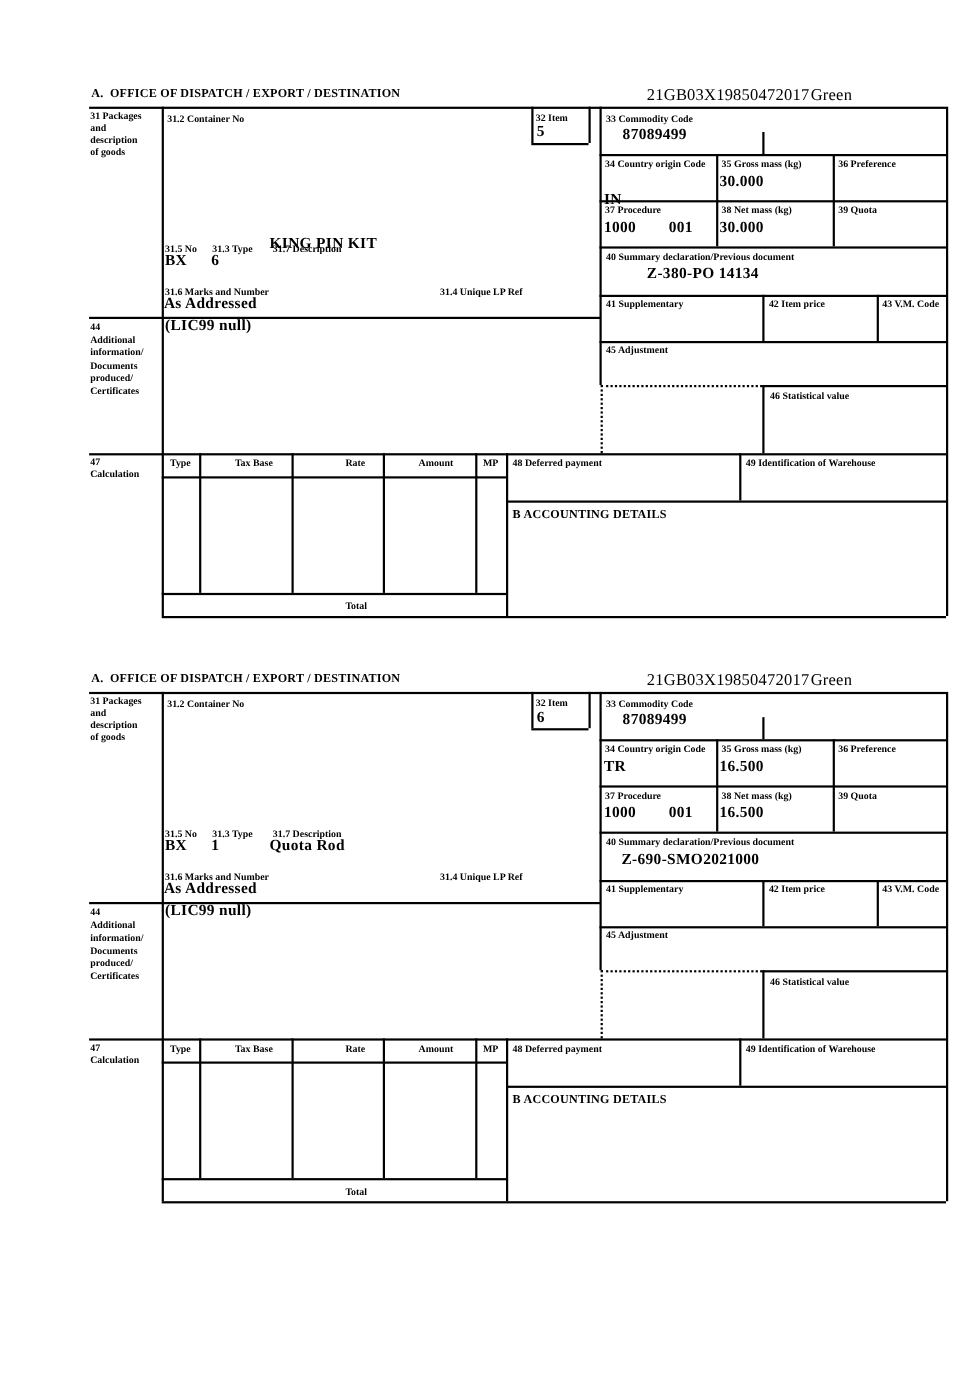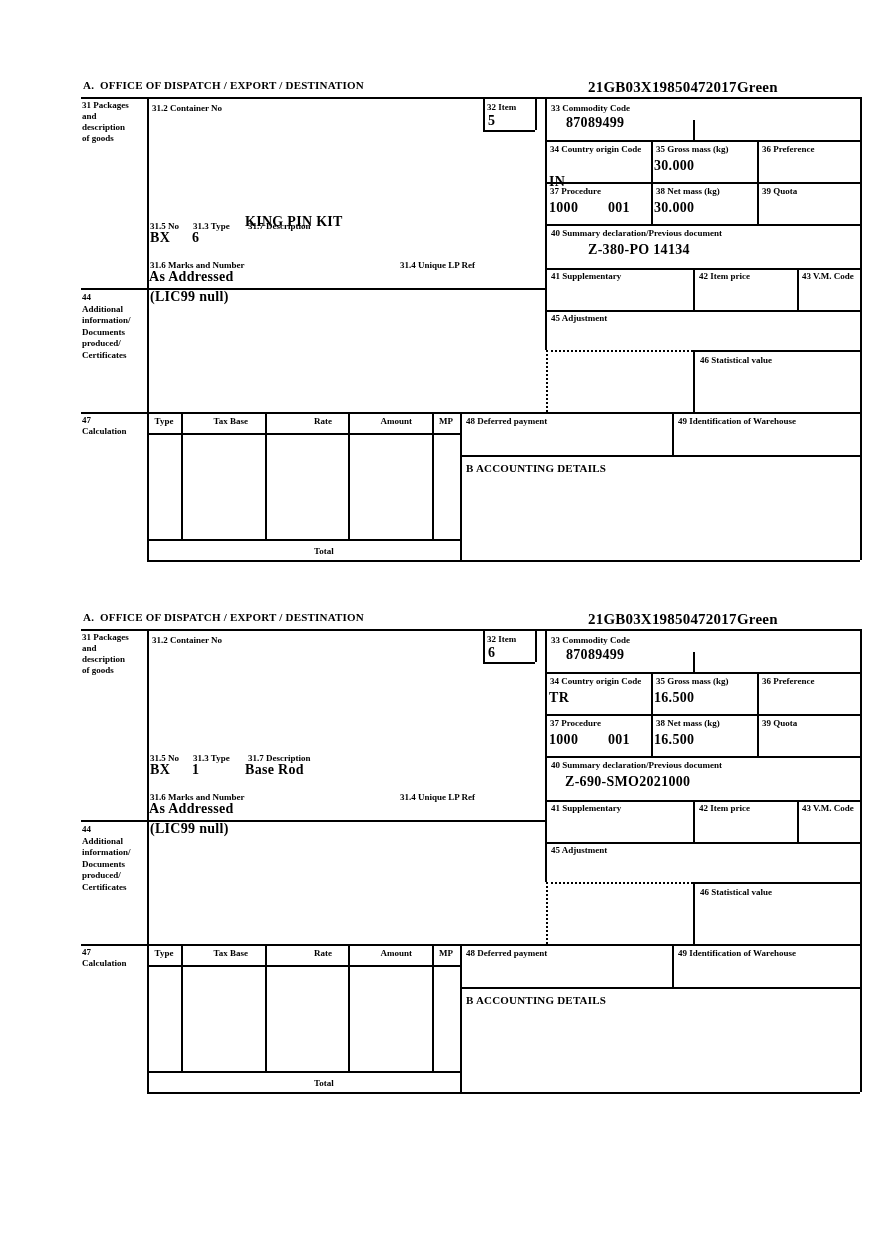--- a/index.html
+++ b/index.html
@@ -6,21 +6,21 @@
   #page{position:relative;width:882px;height:1250px;background:#ffffff;overflow:hidden;
         font-family:"Liberation Serif",serif;color:#000;}
   .sec{position:absolute;left:0;width:882px;height:532px;}
   .t{position:absolute;white-space:nowrap;color:#000;}
   .lbl{font-size:9px;font-weight:bold;line-height:10px;}
   .blk{font-size:9px;font-weight:bold;line-height:11px;white-space:nowrap;}
   .blk6{line-height:11.5px;}
   .val{font-size:14px;font-weight:bold;letter-spacing:.3px;line-height:14px;}
   .hdrA{font-size:11px;font-weight:bold;white-space:pre;letter-spacing:.2px;}
   .hdrB{font-size:11px;font-weight:bold;letter-spacing:.2px;text-align:center;}
-  .ref{font-size:15px;font-weight:bold;letter-spacing:.2px;}
+  .ref{font-size:15px;font-weight:normal;letter-spacing:.2px;}
   .cell{position:absolute;font-size:9px;font-weight:bold;line-height:10px;}
   .c-center{text-align:center;}
   .c-right{text-align:right;}
   .hl{position:absolute;height:2px;background:#000;}
   .vl{position:absolute;width:2px;background:#000;}
   .dh{position:absolute;height:0;border-top:2px dotted #000;}
   .dv{position:absolute;width:0;border-left:2px dotted #000;}
 </style>
 </head>
 <body>
@@ -176,21 +176,21 @@
 
     <div class="t lbl" style="left:551px;top:192px">41 Supplementary</div>
     <div class="t lbl" style="left:699px;top:192px">42 Item price</div>
     <div class="t lbl" style="left:802px;top:192px">43 V.M. Code</div>
 
     <div class="t lbl" style="left:150px;top:142px">31.5 No</div>
     <div class="t lbl" style="left:193px;top:142px">31.3 Type</div>
     <div class="t lbl" style="left:248px;top:142px">31.7 Description</div>
     <div class="t val" style="left:150px;top:152px">BX</div>
     <div class="t val" style="left:192px;top:152px">1</div>
-    <div class="t val" style="left:245px;top:152px">Base Rod</div>
+    <div class="t val" style="left:245px;top:152px">Quota Rod</div>
 
     <div class="t lbl" style="left:150px;top:181px">31.6 Marks and Number</div>
     <div class="t lbl" style="left:400px;top:181px">31.4 Unique LP Ref</div>
     <div class="t val" style="left:149px;top:191px">As Addressed</div>
 
     <div class="t blk blk6" style="left:82px;top:213px">
       <div>44</div>
       <div>Additional</div>
       <div>information/</div>
       <div>Documents</div>

